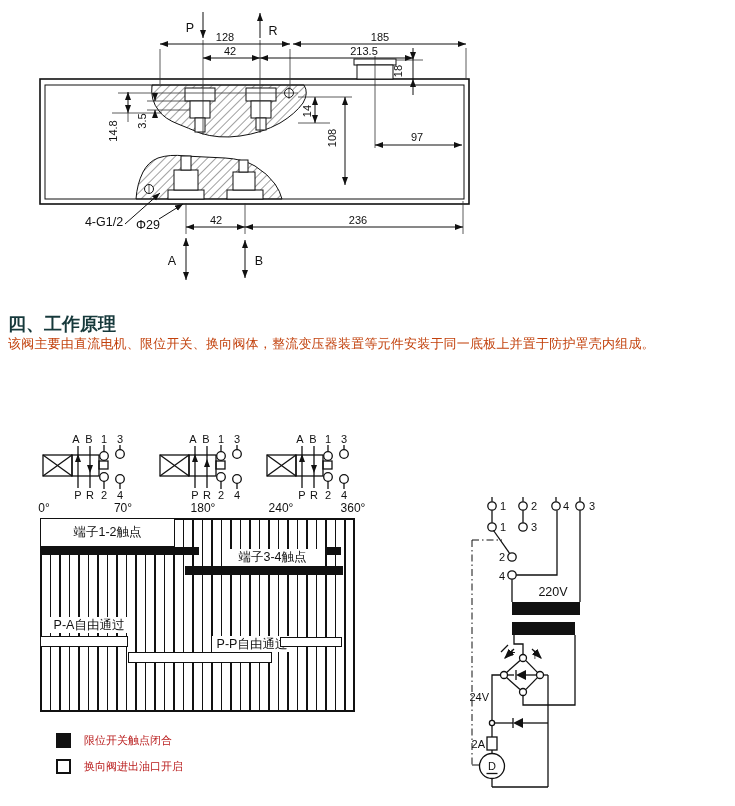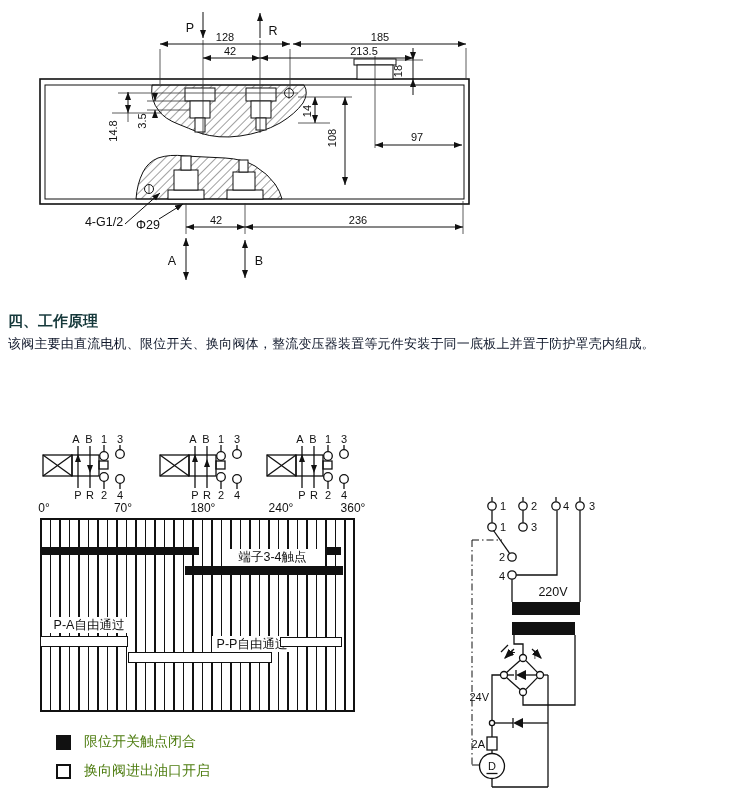--- a/index.html
+++ b/index.html
@@ -2,42 +2,42 @@
 <html><head>
 <meta charset="utf-8">
 <style>
   html,body{margin:0;padding:0;background:#fff;}
   #page{position:relative;width:735px;height:806px;background:#ffffff;overflow:hidden;
         font-family:"Liberation Sans","DejaVu Sans",sans-serif;color:#254545;}
   svg{position:absolute;overflow:visible;}
   svg text{font-family:"Liberation Sans","DejaVu Sans",sans-serif;font-size:11px;fill:#111;text-anchor:middle;}
   svg text.big{font-size:12.5px;}
   svg text.end{text-anchor:end;}
-  .heading{position:absolute;left:8px;top:312px;font-size:15px;font-weight:bold;color:#16393b;}
-  .para{position:absolute;left:8px;width:722px;font-size:13px;line-height:19px;color:#0f172a;letter-spacing:0.2px;}
+  .heading{position:absolute;left:8px;top:312px;font-size:18px;font-weight:bold;color:#16393b;}
+  .para{position:absolute;left:8px;width:722px;font-size:13px;line-height:19px;color:#c2410c;letter-spacing:0.2px;}
   #para1{top:334px;}
   #para2{top:355px;}
   
   #timing-scale{position:absolute;left:40px;top:501px;width:315px;height:15px;font-size:12px;color:#111;}
   #timing-scale span{position:absolute;transform:translateX(-50%);white-space:nowrap;}
   #timing-box{position:absolute;left:40px;top:518px;width:315px;height:194px;border:2px solid #111;box-sizing:border-box;
      background:repeating-linear-gradient(to right, #fff 0px, #fff 8px, #111 8px, #111 9.5px);}
   .t-abs{position:absolute;box-sizing:border-box;}
   .t-black{background:#111;}
   .t-open{background:#fff;border:1.5px solid #111;}
   .t-label{background:#fff;display:flex;align-items:center;justify-content:center;
            font-size:12.5px;color:#111;white-space:nowrap;}
   .t-label.boxed{border:1.5px solid #111;}
   
   #legend{position:absolute;left:56px;top:733px;}
   .legend-row{display:flex;align-items:center;margin-bottom:11px;}
   .swatch{width:15px;height:15px;box-sizing:border-box;margin-right:13px;}
   .swatch.filled{background:#111;}
   .swatch.outline{background:#fff;border:2px solid #111;}
-  .legend-label{font-size:14px;color:#4d7c0f;}
+  .legend-label{font-size:11px;color:#b91c1c;}
 </style>
 </head>
 <body>
 
 <div id="page">
 
   <svg id="drawing-svg" style="left:0;top:0;" width="500" height="300" viewBox="0 0 500 300">
     <defs>
       <marker id="ah" orient="auto-start-reverse" markerWidth="9" markerHeight="7" refX="8" refY="3">
         <path d="M0,0 L8,3 L0,6 Z" fill="#111"></path>
@@ -258,20 +258,21 @@
 
   <div id="timing-scale">
     <span style="left:4px">0°</span>
     <span style="left:83px">70°</span>
     <span style="left:163px">180°</span>
     <span style="left:241px">240°</span>
     <span style="left:313px">360°</span>
   </div>
 
   <div id="timing-box">
+    <div class="t-abs t-label boxed" style="left:-2px;top:-2px;width:135px;height:29px;">端子1-2触点</div>
     <div class="t-abs t-black" style="left:-2px;top:27px;width:159px;height:8px;"></div>
     <div class="t-abs t-black" style="left:285px;top:27px;width:14px;height:8px;"></div>
     <div class="t-abs t-label" style="left:181px;top:29px;width:99px;height:17px;">端子3-4触点</div>
     <div class="t-abs t-black" style="left:143px;top:46px;width:158px;height:9px;"></div>
     <div class="t-abs t-label" style="left:7px;top:97px;width:80px;height:16px;">P-A自由通过</div>
     <div class="t-abs t-open" style="left:-2px;top:116px;width:88px;height:11px;"></div>
     <div class="t-abs t-label" style="left:137px;top:116px;width:80px;height:16px;margin-left:33px;">P-P自由通过</div>
     <div class="t-abs t-open" style="left:86px;top:132px;width:144px;height:11px;"></div>
     <div class="t-abs t-open" style="left:238px;top:117px;width:62px;height:10px;"></div>
   </div>

